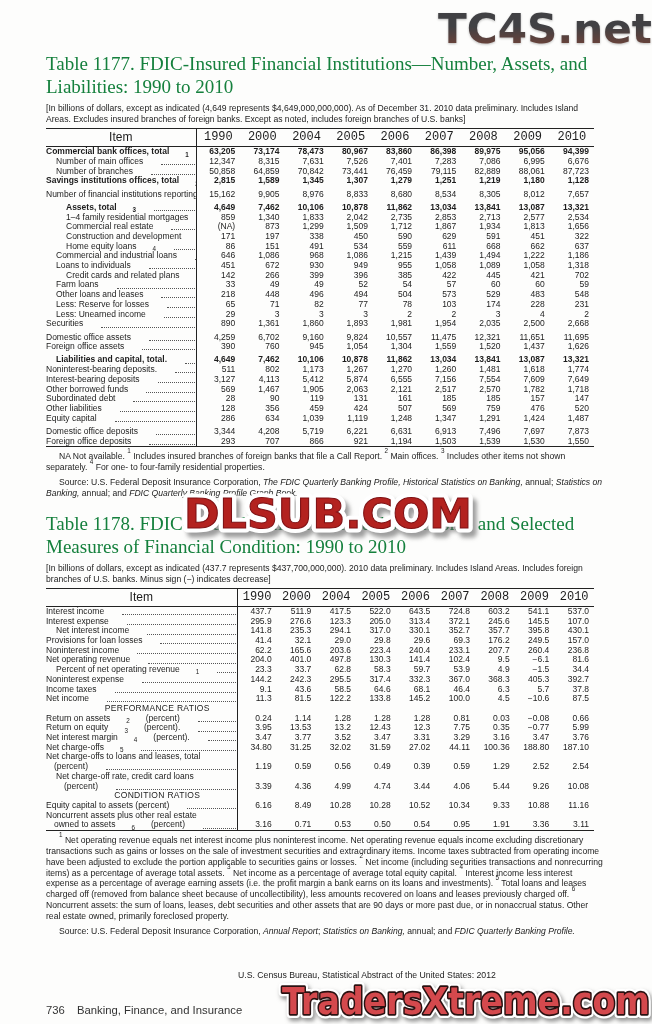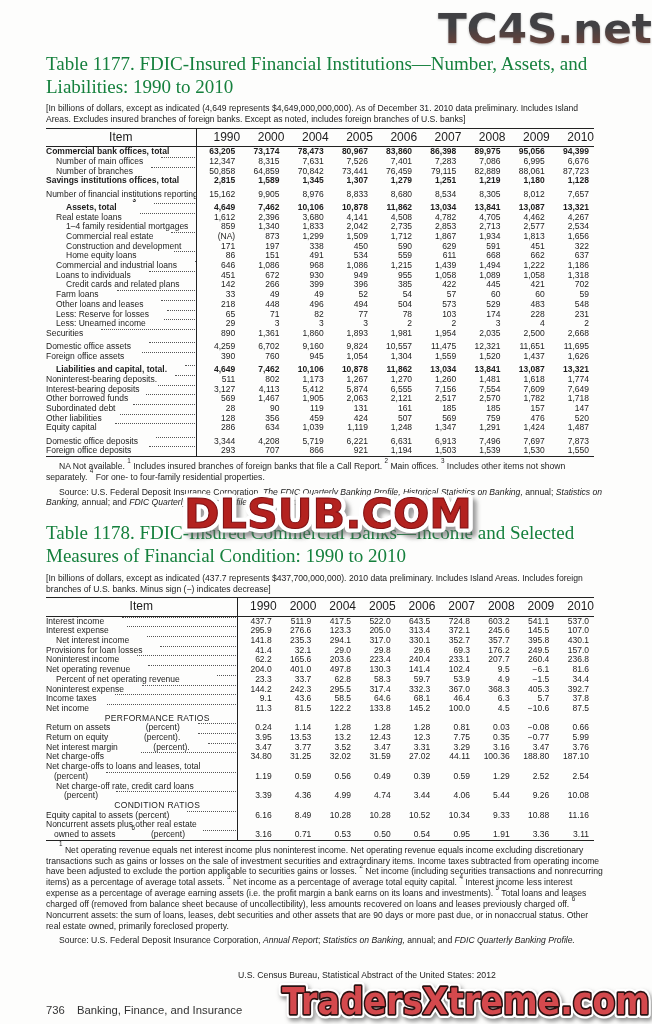--- a/index.html
+++ b/index.html
@@ -5,25 +5,25 @@
   html,body{margin:0;padding:0;background:#e9e9e9;}
   .page{position:relative;width:652px;height:1024px;background:#fdfdfc;overflow:hidden;
         box-sizing:border-box;padding:52px 40px 0 46px;
         font-family:"Liberation Sans","DejaVu Sans",sans-serif;color:#1c1c1c;}
   .tbl-title{font-family:"Liberation Serif","DejaVu Serif",serif;font-weight:400;
         font-size:19px;line-height:1.22;margin:0 0 5px 0;color:#15803d;}
   .tbl-note{font-size:8.6px;line-height:1.27;margin:0 0 3px 0;color:#222;width:556px;}
   table{border-collapse:collapse;width:548px;table-layout:fixed;font-size:8.5px;
         border-top:1.4px solid #222;border-bottom:1.6px solid #222;}
   thead th{font-weight:400;font-size:12px;border-bottom:0.9px solid #222;padding:2px 0;line-height:1.1;}
-  th.yr{text-align:right;}
+  th.yr{text-align:center;font-family:Liberation Mono, monospace;}
   th.item-h{text-align:center;}
   td{padding:0;line-height:9.7px;vertical-align:bottom;}
   td.item{overflow:hidden;}
-  .lblline{display:flex;align-items:flex-start;gap:16px;}
+  .lblline{display:flex;align-items:flex-end;gap:16px;}
   .l1{white-space:nowrap;}
   .leader{flex:1;border-bottom:1.4px dotted #555;margin:0 1px 1.5px 2px;min-width:5px;}
   td.num{text-align:right;padding-right:5px;white-space:nowrap;}
   .c1{border-left:0.9px solid #222;}
   .b{font-weight:700;}
   tr.gap td{padding-top:3.5px;margin-top:12px;}
   .i1{padding-left:10px;}
   .i2{padding-left:20px;}
   .sub{padding-left:8px;}
   .sect{text-align:center;padding-left:32px;letter-spacing:0.3px;}
@@ -187,37 +187,20 @@
             <td class="num b">7,462</td>
             <td class="num b">10,106</td>
             <td class="num b">10,878</td>
             <td class="num b">11,862</td>
             <td class="num b">13,034</td>
             <td class="num b">13,841</td>
             <td class="num b">13,087</td>
             <td class="num b">13,321</td>
           </tr>
           <tr>
-            <td class="item i1">
-              <div class="lblline">
-                <span class="l1">Real estate loans</span>
-                <span class="leader"></span>
-              </div>
-            </td>
-            <td class="num c1">1,612</td>
-            <td class="num">2,396</td>
-            <td class="num">3,680</td>
-            <td class="num">4,141</td>
-            <td class="num">4,508</td>
-            <td class="num">4,782</td>
-            <td class="num">4,705</td>
-            <td class="num">4,462</td>
-            <td class="num">4,267</td>
-          </tr>
-          <tr>
             <td class="item i2">
               <div class="lblline">
                 <span class="l1">1–4 family residential mortgages</span>
                 <span class="leader"></span>
               </div>
             </td>
             <td class="num c1">859</td>
             <td class="num">1,340</td>
             <td class="num">1,833</td>
             <td class="num">2,042</td>

